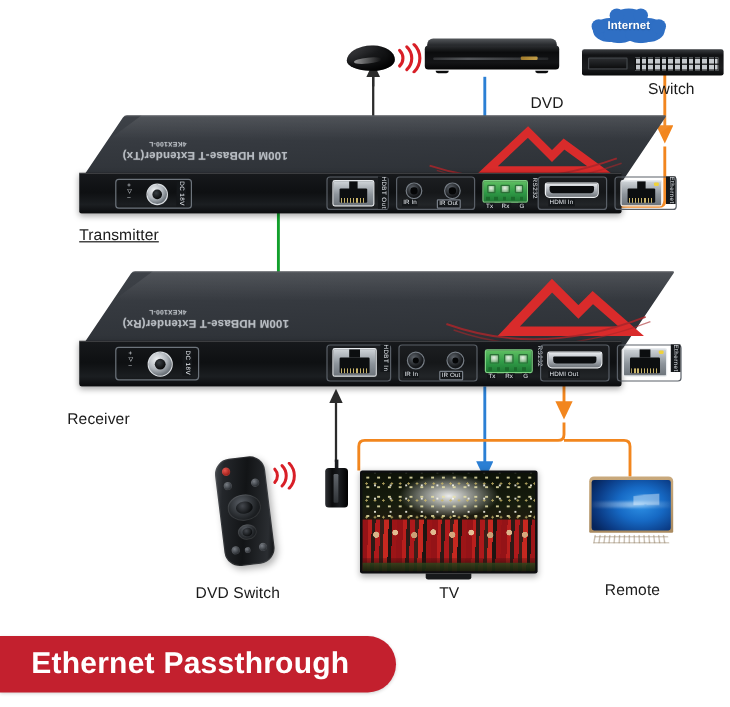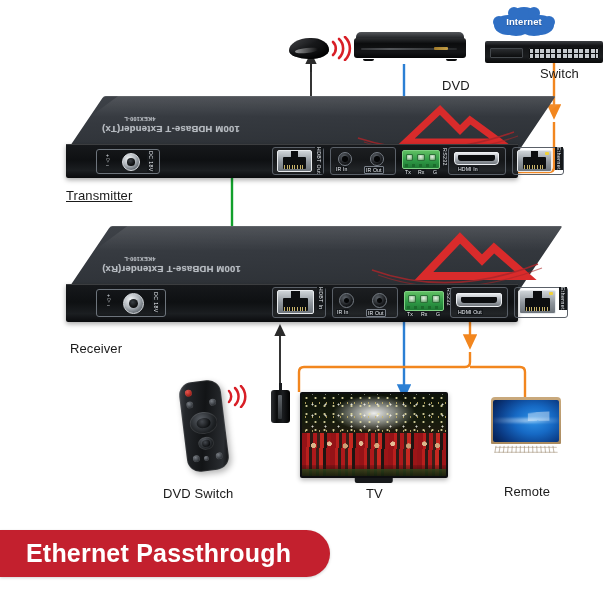--- a/index.html
+++ b/index.html
@@ -616,21 +616,21 @@
       <div class="port-box" style="left:448px; top:3px; width:54px; height:31px;"></div>
       <div class="rj45" style="left:453px; top:6px; width:37px; height:24px;">
         <div class="tab"></div>
         <div class="led" style="right:2px;"></div>
         <div class="slot"></div>
         <div class="pins"></div>
       </div>
       <div class="port-cap vert" style="left:493px; top:3px;">Ethernet</div>
     </div>
   </div>
-  <div class="lbl" style="left:70px; top:341px;">Receiver</div>
+  <div class="lbl" style="left:56px; top:341px;">Receiver</div>
 
   <div class="remote" style="left:183px; top:381px; width:42px; height:90px; transform:rotate(-7deg);">
     <div class="remote-body"></div>
     <div class="rbtn red" style="left:6px; top:7px; width:7px; height:7px;"></div>
     <div class="rbtn" style="left:6px; top:19px; width:7px; height:7px;"></div>
     <div class="rbtn" style="right:6px; top:19px; width:7px; height:7px;"></div>
     <div class="rpad" style="left:7px; top:31px; width:28px; height:22px;"></div>
     <div class="rpad" style="left:13px; top:56px; width:16px; height:13px;"></div>
     <div class="rbtn" style="left:6px; top:73px; width:7px; height:7px;"></div>
     <div class="rbtn" style="left:17px; top:75px; width:5px; height:5px;"></div>

